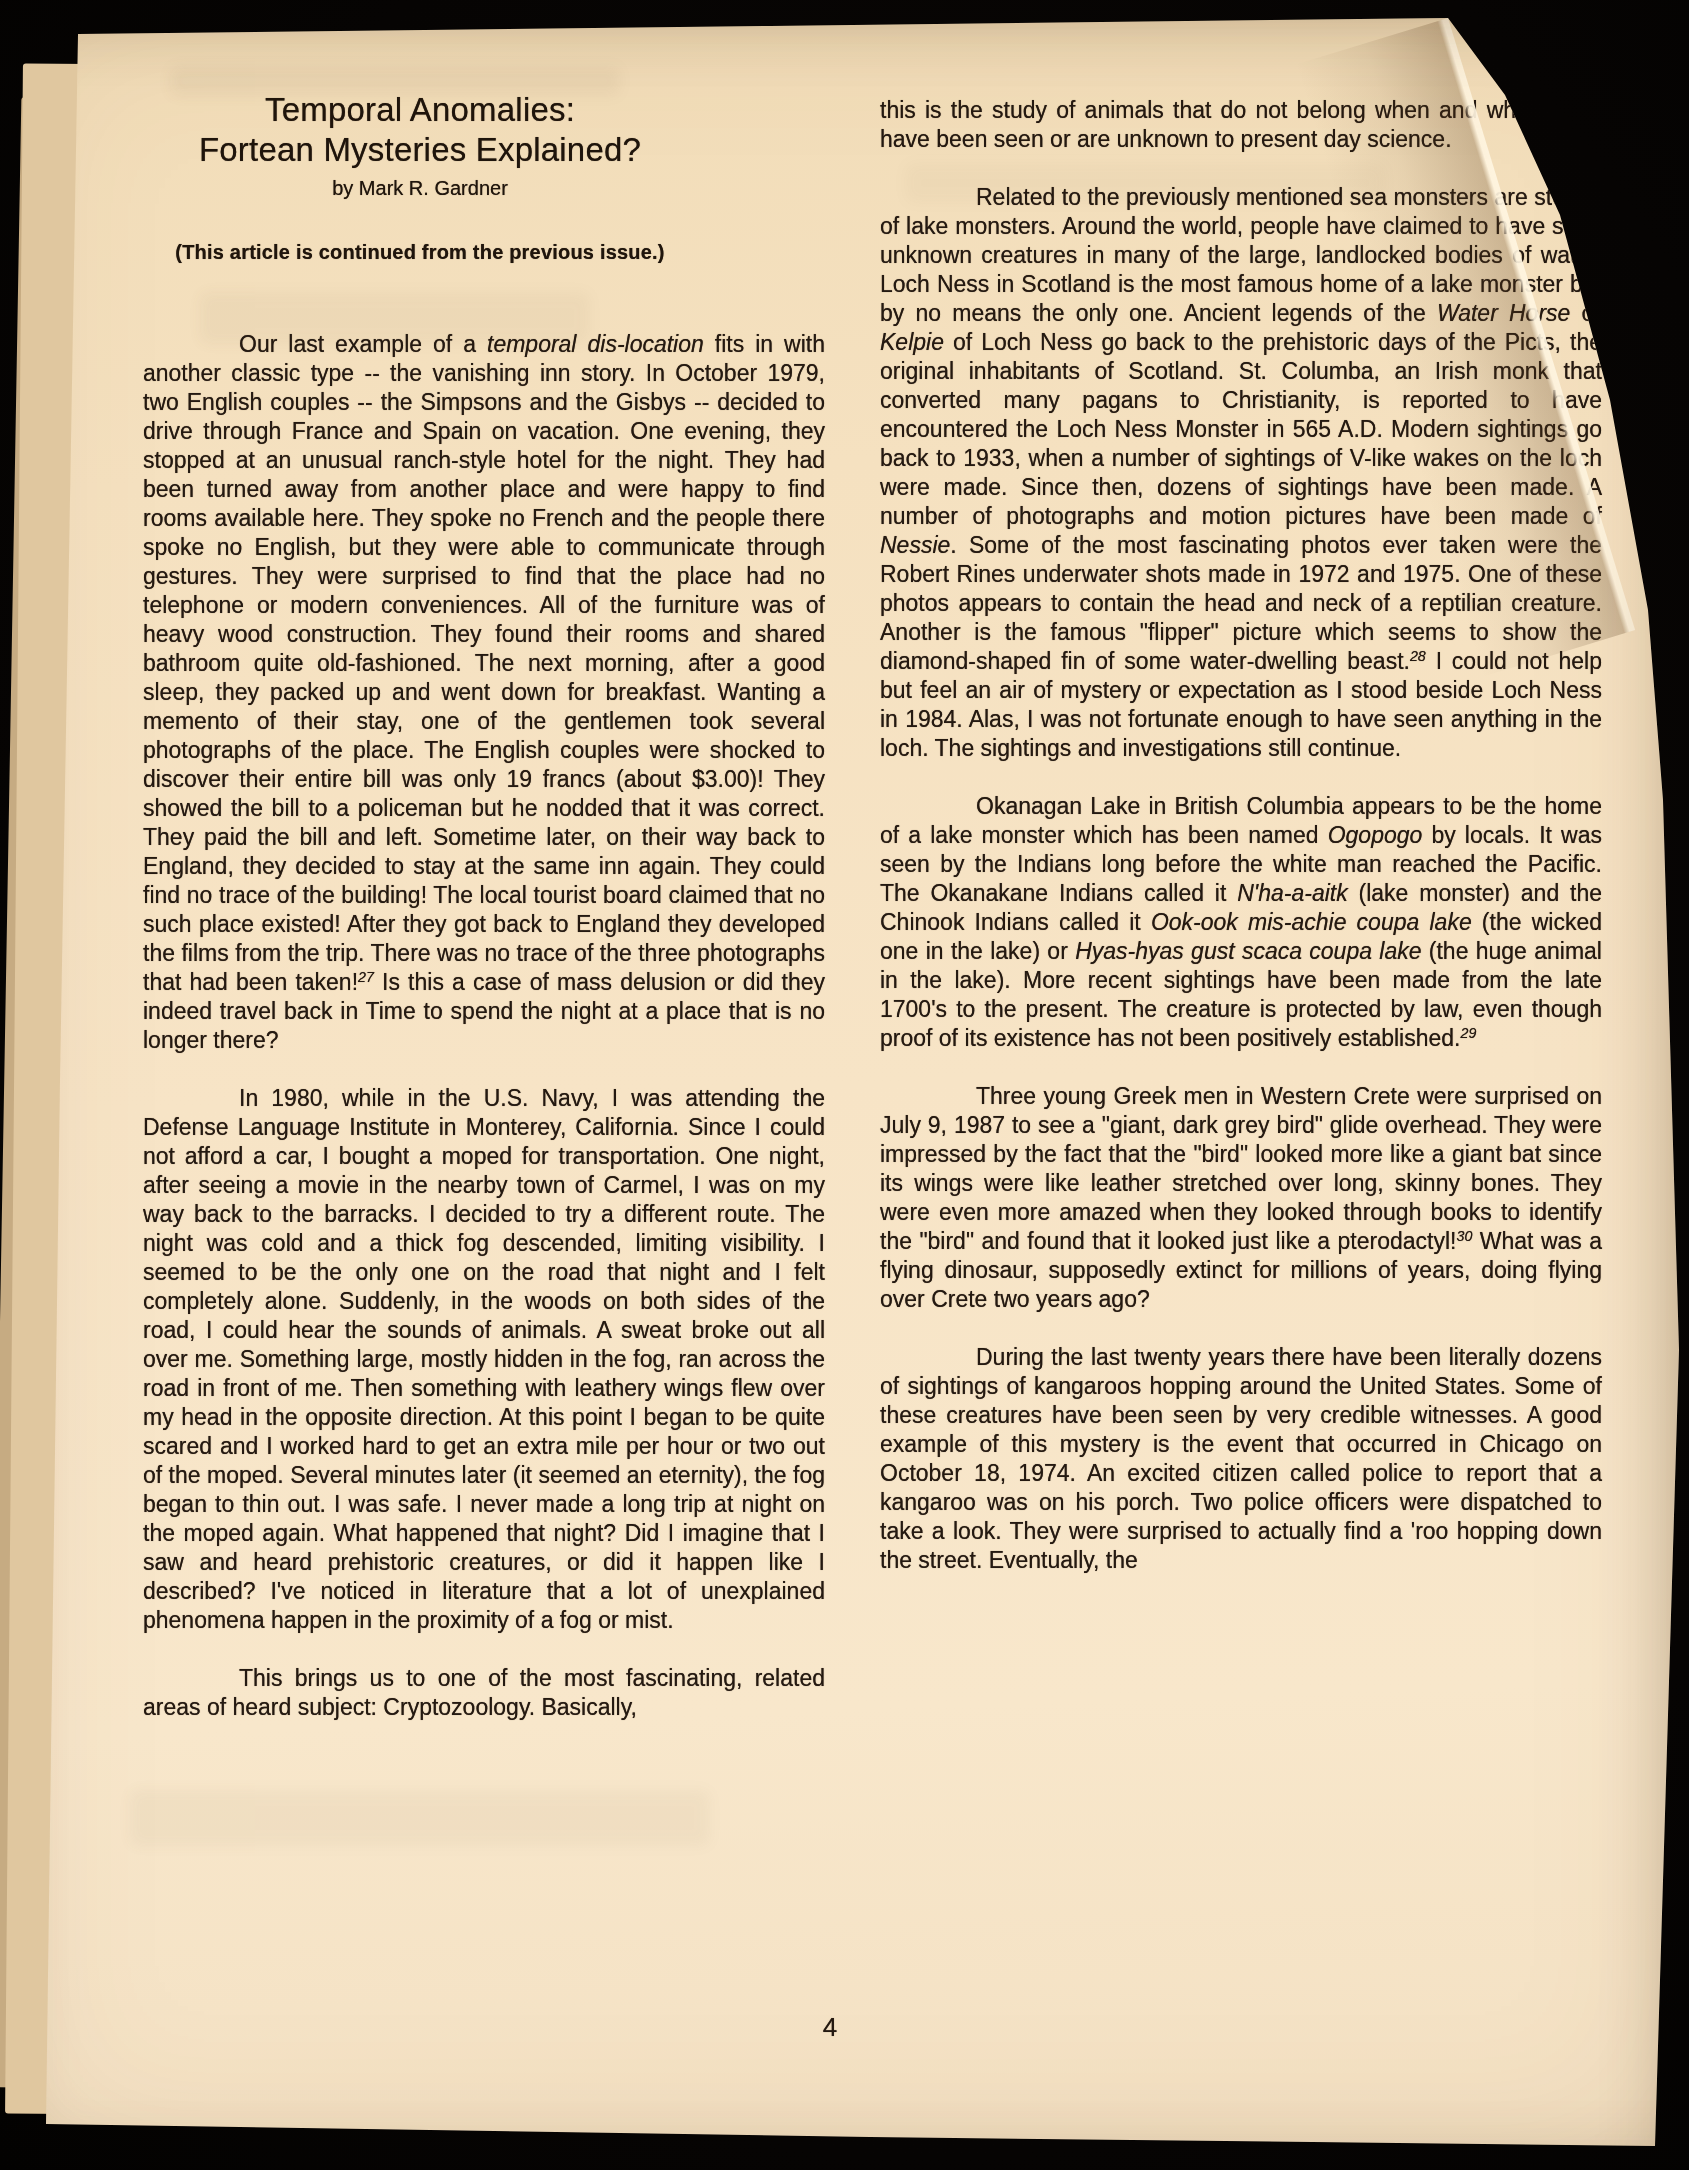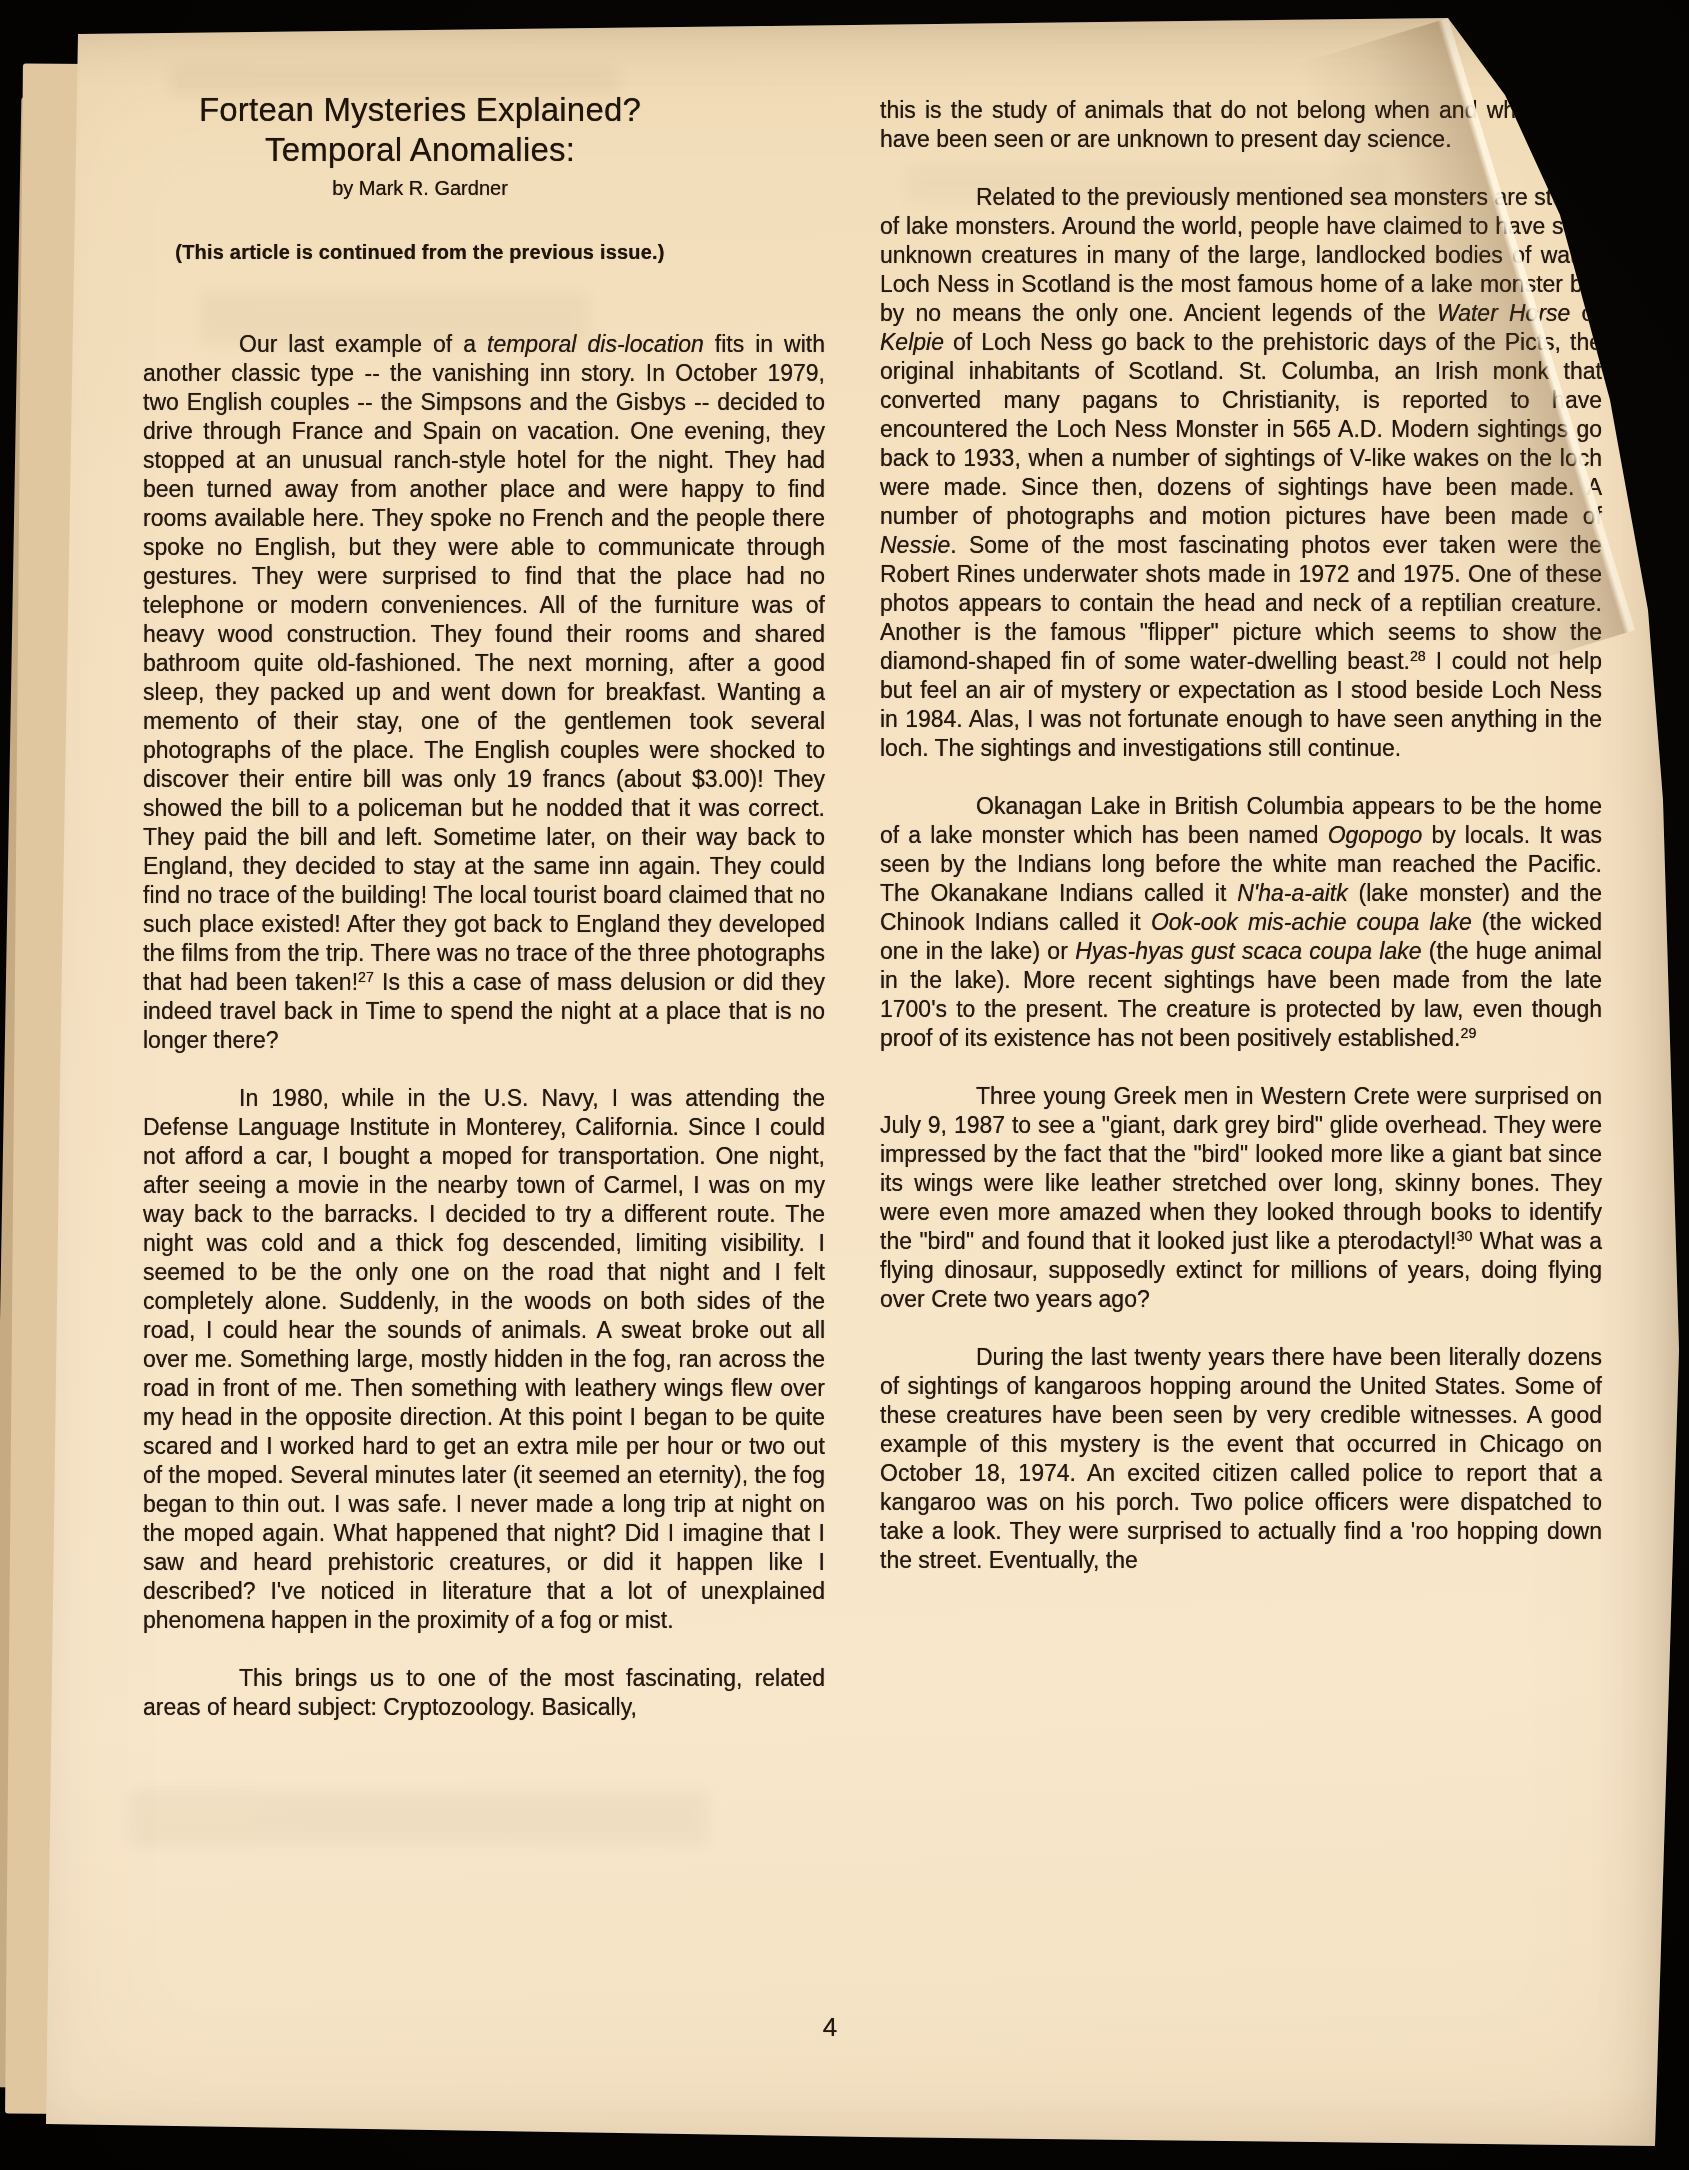--- a/index.html
+++ b/index.html
@@ -27,21 +27,21 @@
   .title-block{position:absolute;left:95px;top:90px;width:650px;text-align:center;color:#1f150c;}
   .title-line{font-size:33px;line-height:40px;font-weight:400;letter-spacing:.2px;}
   .byline{font-size:20px;line-height:36px;font-weight:400;}
   .note{font-size:20px;line-height:24px;font-weight:bold;margin-top:34px;letter-spacing:.2px;}
   .col{position:absolute;font-size:23px;line-height:29px;text-align:justify;color:#241911;}
   .col-left{left:118px;top:330px;width:682px;margin-left:25px;}
   .col-right{left:880px;top:96px;width:722px;}
   .para{margin:0 0 29px 0;}
   .para.indent{text-indent:96px;}
   .para i{font-style:italic;}
-  .para sup{font-size:.62em;vertical-align:baseline;position:relative;top:-.55em;line-height:0;}
+  .para sup{font-size:.62em;vertical-align:baseline;position:relative;top:-.55em;line-height:0;font-style:italic;}
   .page-num{position:absolute;left:810px;top:2012px;width:40px;text-align:center;font-size:26px;color:#241911;}
   .fold-strip{
     position:absolute;left:1288px;top:18px;width:160px;height:640px;
     transform-origin:top right;transform:rotate(-17deg);pointer-events:none;
     background:linear-gradient(90deg,rgba(90,60,28,0) 0%,rgba(90,60,28,.08) 45%,
       rgba(90,60,28,.26) 93%,rgba(255,245,224,.9) 96.5%,rgba(255,245,224,.95) 100%);
   }
   .shade{
     position:absolute;inset:0;pointer-events:none;
     box-shadow:inset -34px 30px 70px -18px rgba(85,55,25,.32),
@@ -56,22 +56,22 @@
 <div class="under-sheet s1"></div>
 
 <div class="page">
 
   <div class="ghost g1"></div>
   <div class="ghost g2"></div>
   <div class="ghost g3"></div>
   <div class="ghost g4"></div>
 
   <div class="title-block">
+    <div class="title-line">Temporal Anomalies:</div>
     <div class="title-line">Fortean Mysteries Explained?</div>
-    <div class="title-line">Temporal Anomalies:</div>
     <div class="byline">by Mark R. Gardner</div>
     <div class="note">(This article is continued from the previous issue.)</div>
   </div>
 
   <div class="col col-left">
       <p class="para indent"><span>Our last example of a </span><i>temporal dis-location</i><span> fits in with another classic type -- the vanishing inn story. In October 1979, two English couples -- the Simpsons and the Gisbys -- decided to drive through France and Spain on vacation. One evening, they stopped at an unusual ranch-style hotel for the night. They had been turned away from another place and were happy to find rooms available here. They spoke no French and the people there spoke no English, but they were able to communicate through gestures. They were surprised to find that the place had no telephone or modern conveniences. All of the furniture was of heavy wood construction. They found their rooms and shared bathroom quite old-fashioned. The next morning, after a good sleep, they packed up and went down for breakfast. Wanting a memento of their stay, one of the gentlemen took several photographs of the place. The English couples were shocked to discover their entire bill was only 19 francs (about $3.00)! They showed the bill to a policeman but he nodded that it was correct. They paid the bill and left. Sometime later, on their way back to England, they decided to stay at the same inn again. They could find no trace of the building! The local tourist board claimed that no such place existed! After they got back to England they developed the films from the trip. There was no trace of the three photographs that had been taken!</span><sup>27</sup><span> Is this a case of mass delusion or did they indeed travel back in Time to spend the night at a place that is no longer there?</span></p>
       <p class="para indent"><span>In 1980, while in the U.S. Navy, I was attending the Defense Language Institute in Monterey, California. Since I could not afford a car, I bought a moped for transportation. One night, after seeing a movie in the nearby town of Carmel, I was on my way back to the barracks. I decided to try a different route. The night was cold and a thick fog descended, limiting visibility. I seemed to be the only one on the road that night and I felt completely alone. Suddenly, in the woods on both sides of the road, I could hear the sounds of animals. A sweat broke out all over me. Something large, mostly hidden in the fog, ran across the road in front of me. Then something with leathery wings flew over my head in the opposite direction. At this point I began to be quite scared and I worked hard to get an extra mile per hour or two out of the moped. Several minutes later (it seemed an eternity), the fog began to thin out. I was safe. I never made a long trip at night on the moped again. What happened that night? Did I imagine that I saw and heard prehistoric creatures, or did it happen like I described? I've noticed in literature that a lot of unexplained phenomena happen in the proximity of a fog or mist.</span></p>
       <p class="para indent"><span>This brings us to one of the most fascinating, related areas of heard subject: Cryptozoology. Basically,</span></p>
     </div>
 

